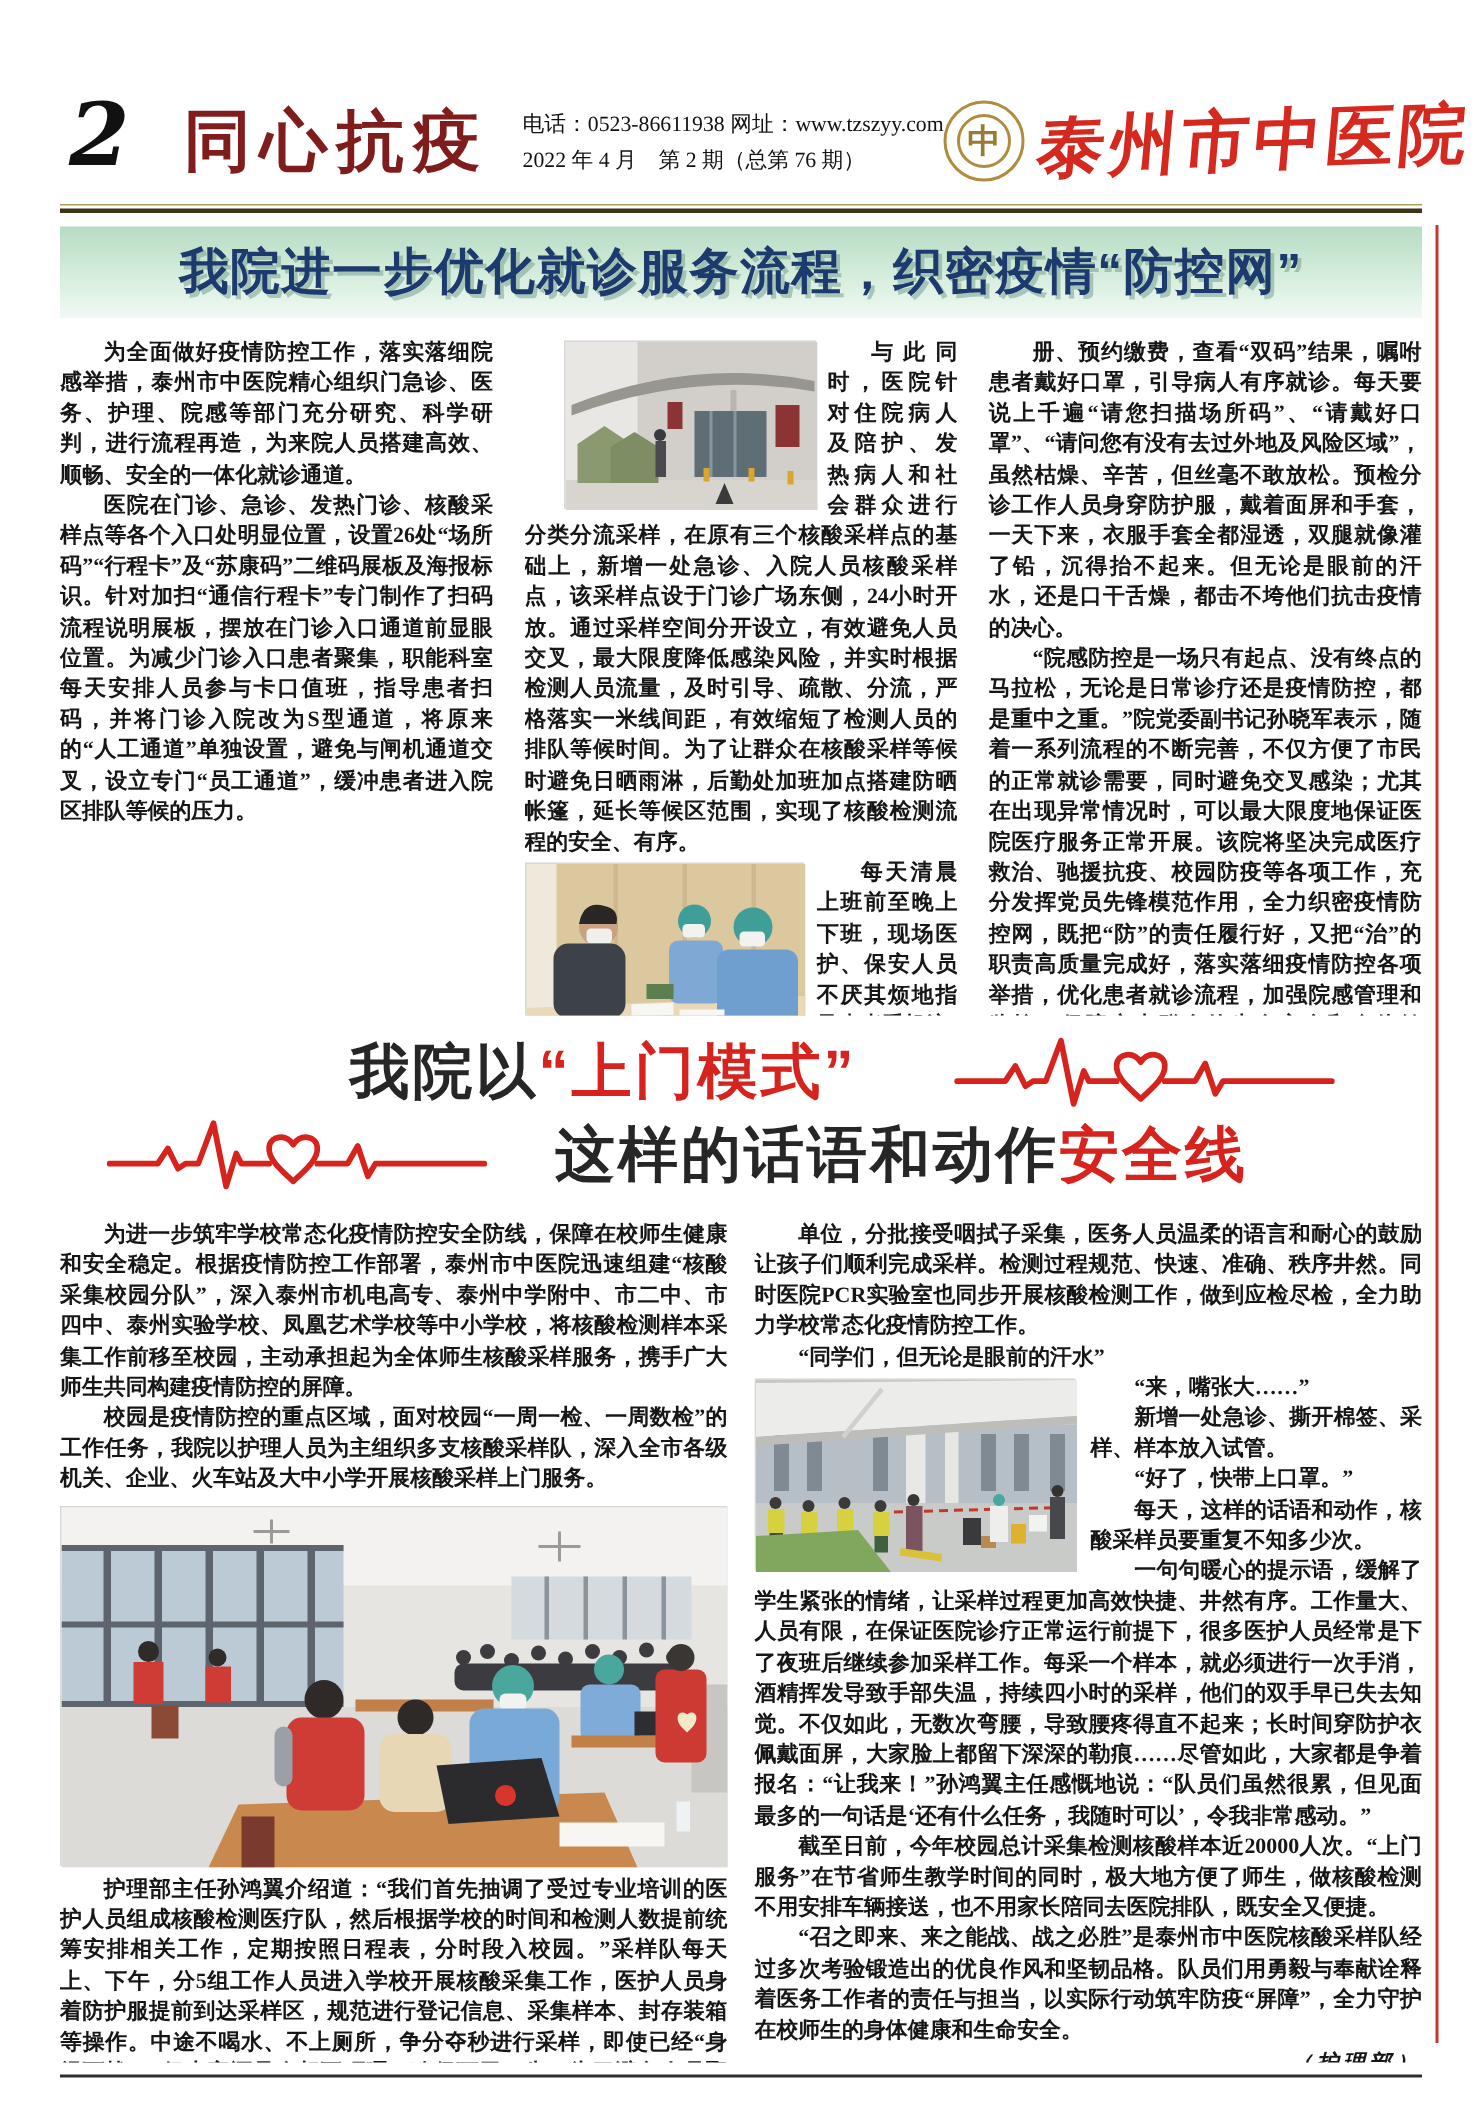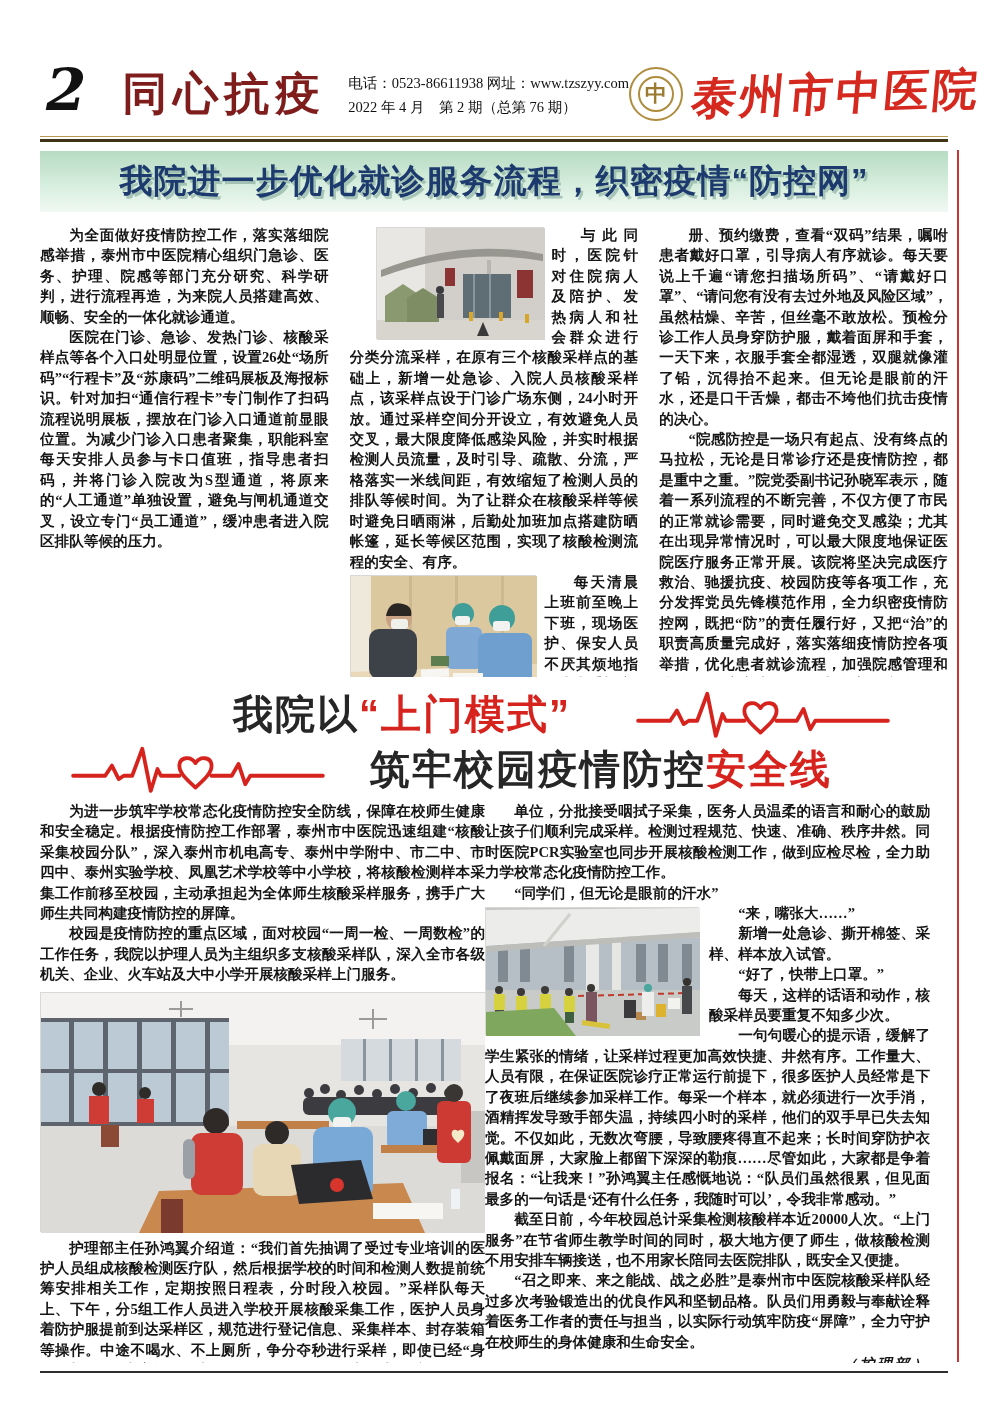--- a/index.html
+++ b/index.html
@@ -55,21 +55,21 @@
   .a2h-row1 { padding-left: 193px; }
   .a2h-row2 { padding-left: 12px; }
   .hl2 { font-family: "Liberation Sans", "DejaVu Sans", sans-serif; font-size: 40px;
          font-weight: 700; color: #262626; letter-spacing: 2px; white-space: nowrap; }
   .hl2 .red { color: #d7231d; }
   .ekg { width: 300px; height: 54px; flex: none; }
   .ekg1 { margin-left: 42px; }
   .ekg2 { margin-right: 26px; width: 292px; }
 
   
-  .a2 { margin-top: 4px; display: flex; height: 562px; overflow: hidden; }
+  .a2 { margin-top: 16px; display: flex; gap: 18px; height: 562px; overflow: hidden; }
   .a2 .colw { width: 445px; font-size: 14.6px; line-height: 20.4px;
               text-align: justify; overflow: hidden; }
   .ph3 { width: 445px; height: 240px; margin: 7px 0 6px 0; border: 1px solid #d8d8d4;
          background: #eee; display: block; }
   .ph4 { width: 214px; height: 128px; margin: 4px 10px 2px 0; }
   .footrule { border-top: 2px solid #2e2e2e; margin-top: 8px; }
 
   .sideline { position: absolute; right: 28px; top: 150px; height: 1212px; width: 2px;
               background: #c8352c; }
   svg { display: block; }
@@ -175,21 +175,21 @@
       </svg>
     </div>
     <div class="a2h-row a2h-row2">
       <svg class="ekg ekg2" viewBox="0 0 300 64">
         <g stroke="#d7231d" stroke-width="4.5" fill="none" stroke-linejoin="round" stroke-linecap="round">
           <path d="M2,40 H40 L48,28 L56,44 L62,40 H72 L84,8 L94,58 L102,32 L106,40 H128"></path>
           <path d="M147,54 C136,44 127,36 128,27 C129,18 141,16 147,25 C153,16 165,18 166,27 C167,36 158,44 147,54 Z"></path>
           <path d="M166,40 H190 L198,26 L206,50 L212,40 H298"></path>
         </g>
       </svg>
-      <span class="hl2"><span>筑牢校园疫情防控</span><span class="red">安全线</span></span>
+      <span class="hl2"><span>这样的话语和动作</span><span class="red">安全线</span></span>
     </div>
   </div>
 
   <div class="a2">
     <div class="colw">
       <p>为进一步筑牢学校常态化疫情防控安全防线，保障在校师生健康和安全稳定。根据疫情防控工作部署，泰州市中医院迅速组建“核酸采集校园分队”，深入泰州市机电高专、泰州中学附中、市二中、市四中、泰州实验学校、凤凰艺术学校等中小学校，将核酸检测样本采集工作前移至校园，主动承担起为全体师生核酸采样服务，携手广大师生共同构建疫情防控的屏障。</p>
       <p>校园是疫情防控的重点区域，面对校园“一周一检、一周数检”的工作任务，我院以护理人员为主组织多支核酸采样队，深入全市各级机关、企业、火车站及大中小学开展核酸采样上门服务。</p>
       <div class="ph3">
         <svg viewBox="0 0 445 240" width="445" height="240">
           <rect width="445" height="240" fill="#e7e5e1"></rect>

